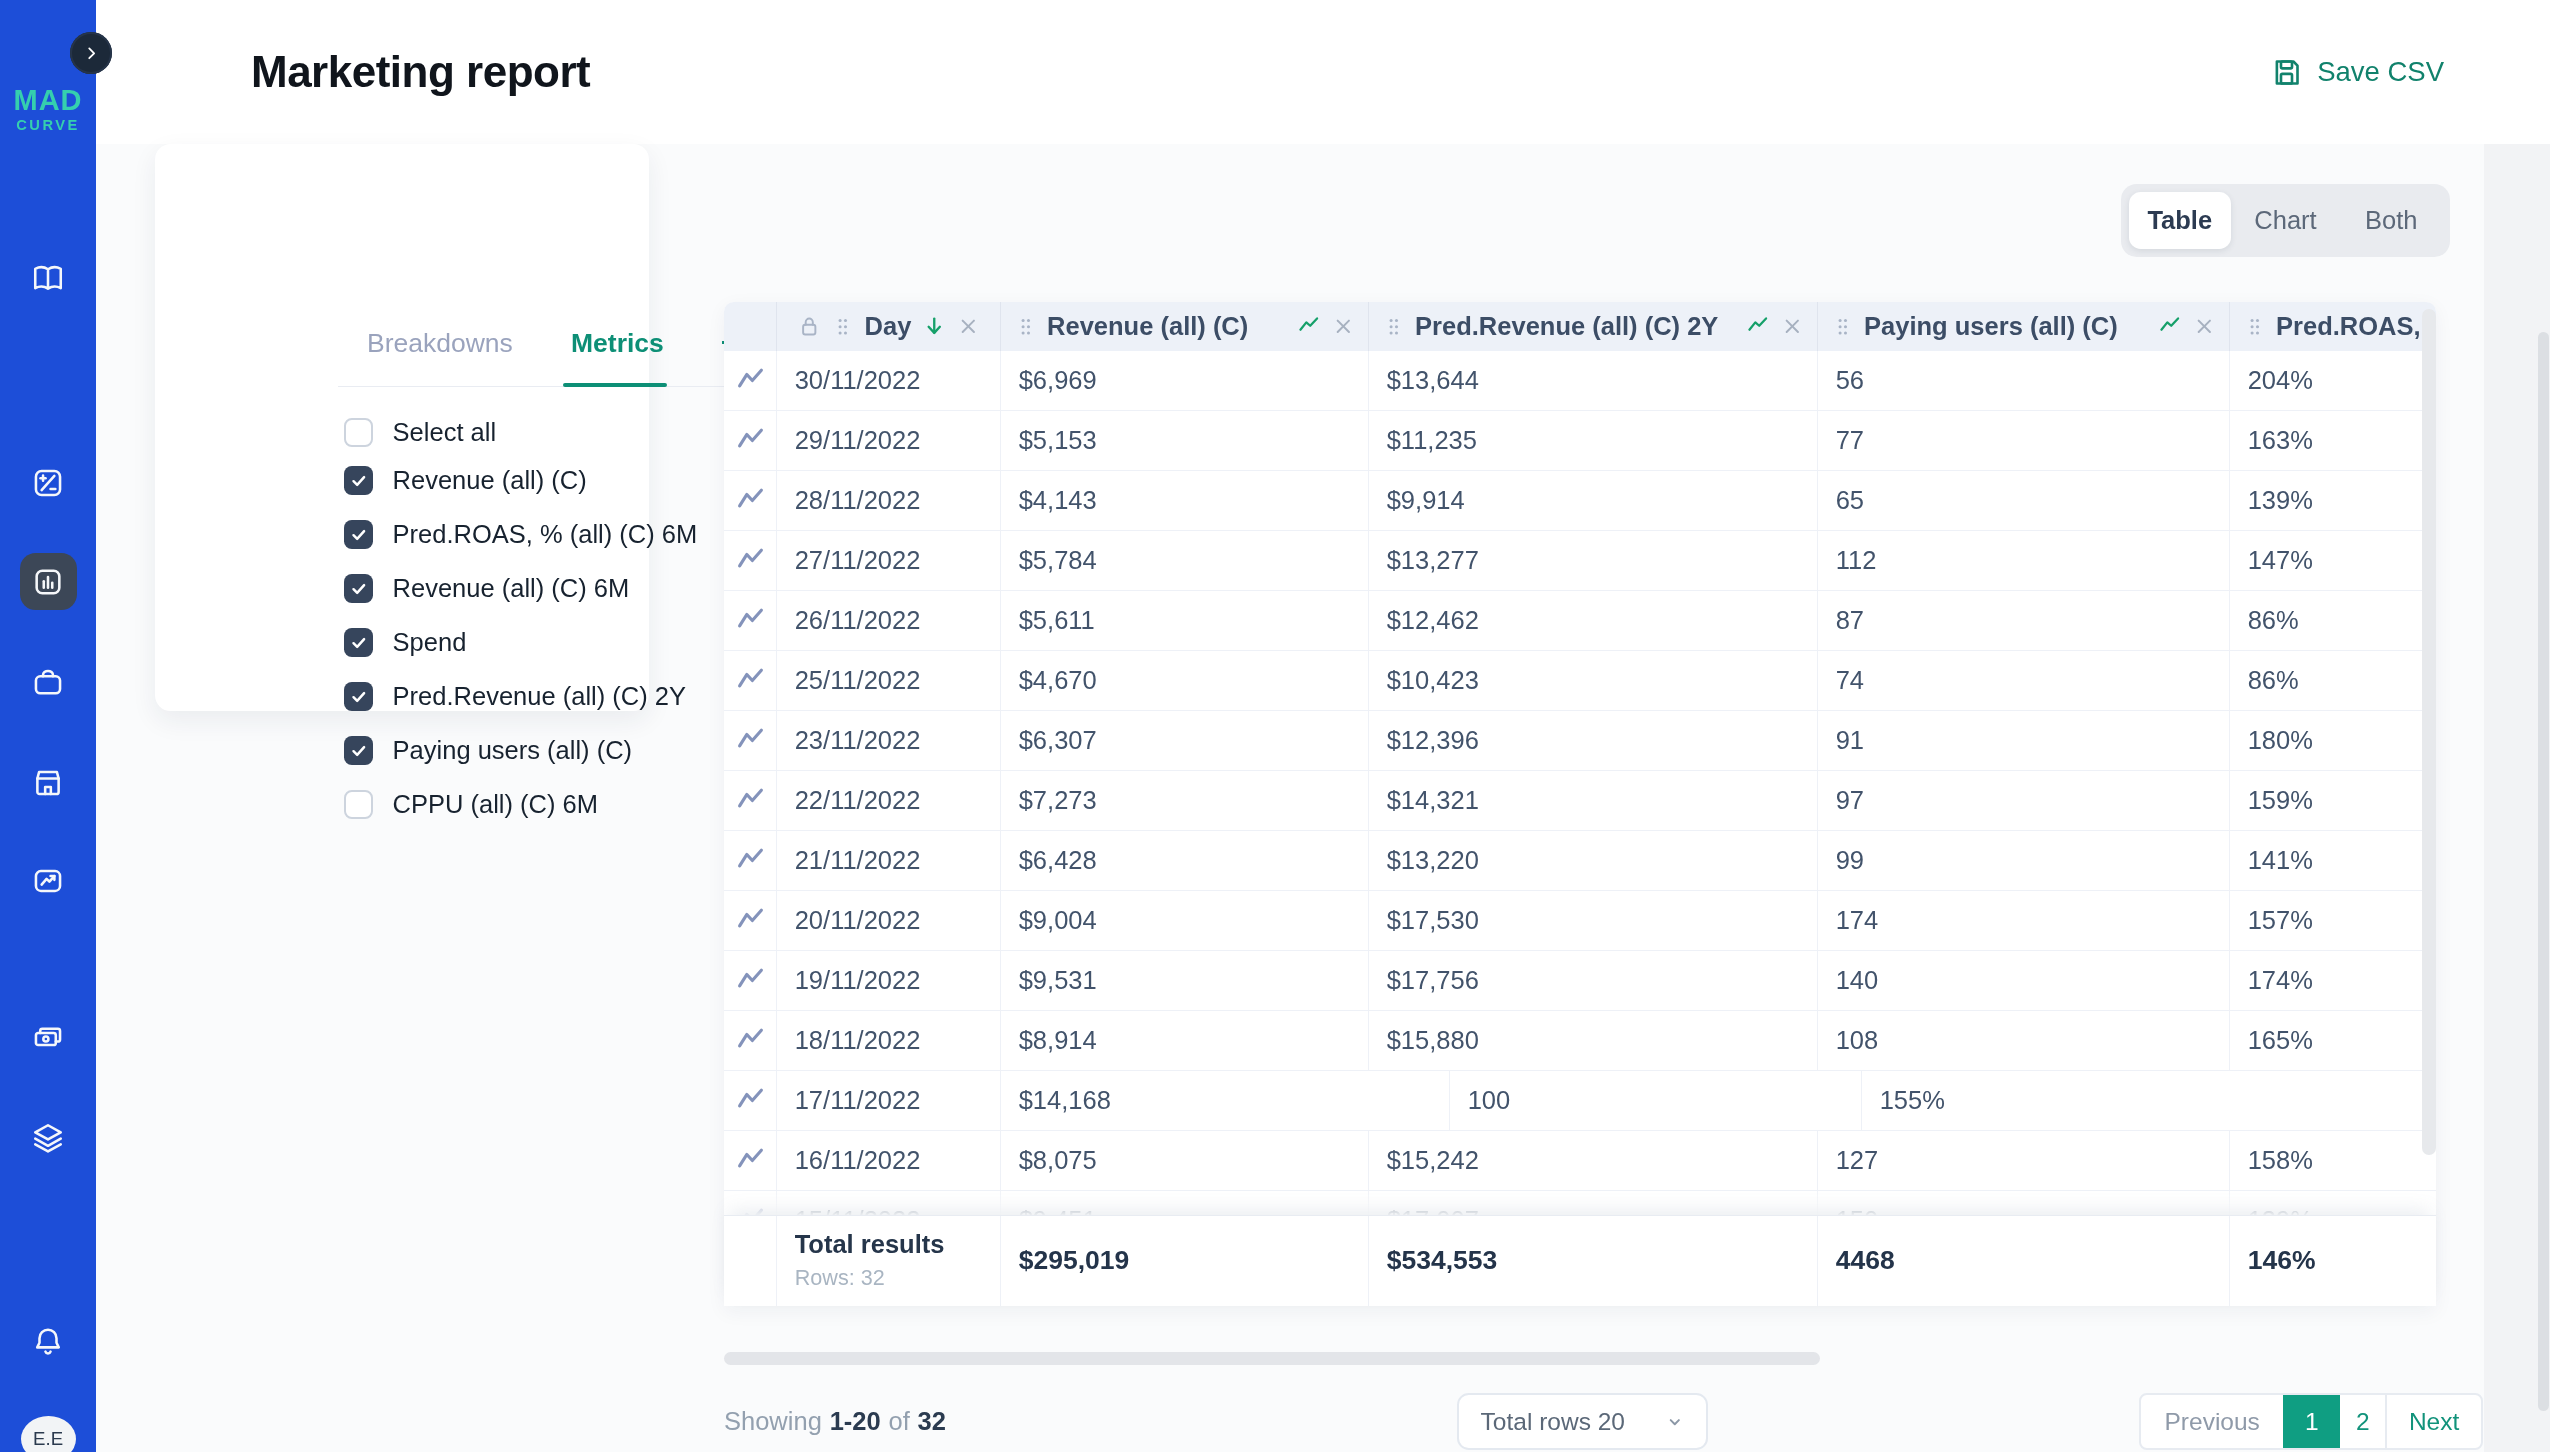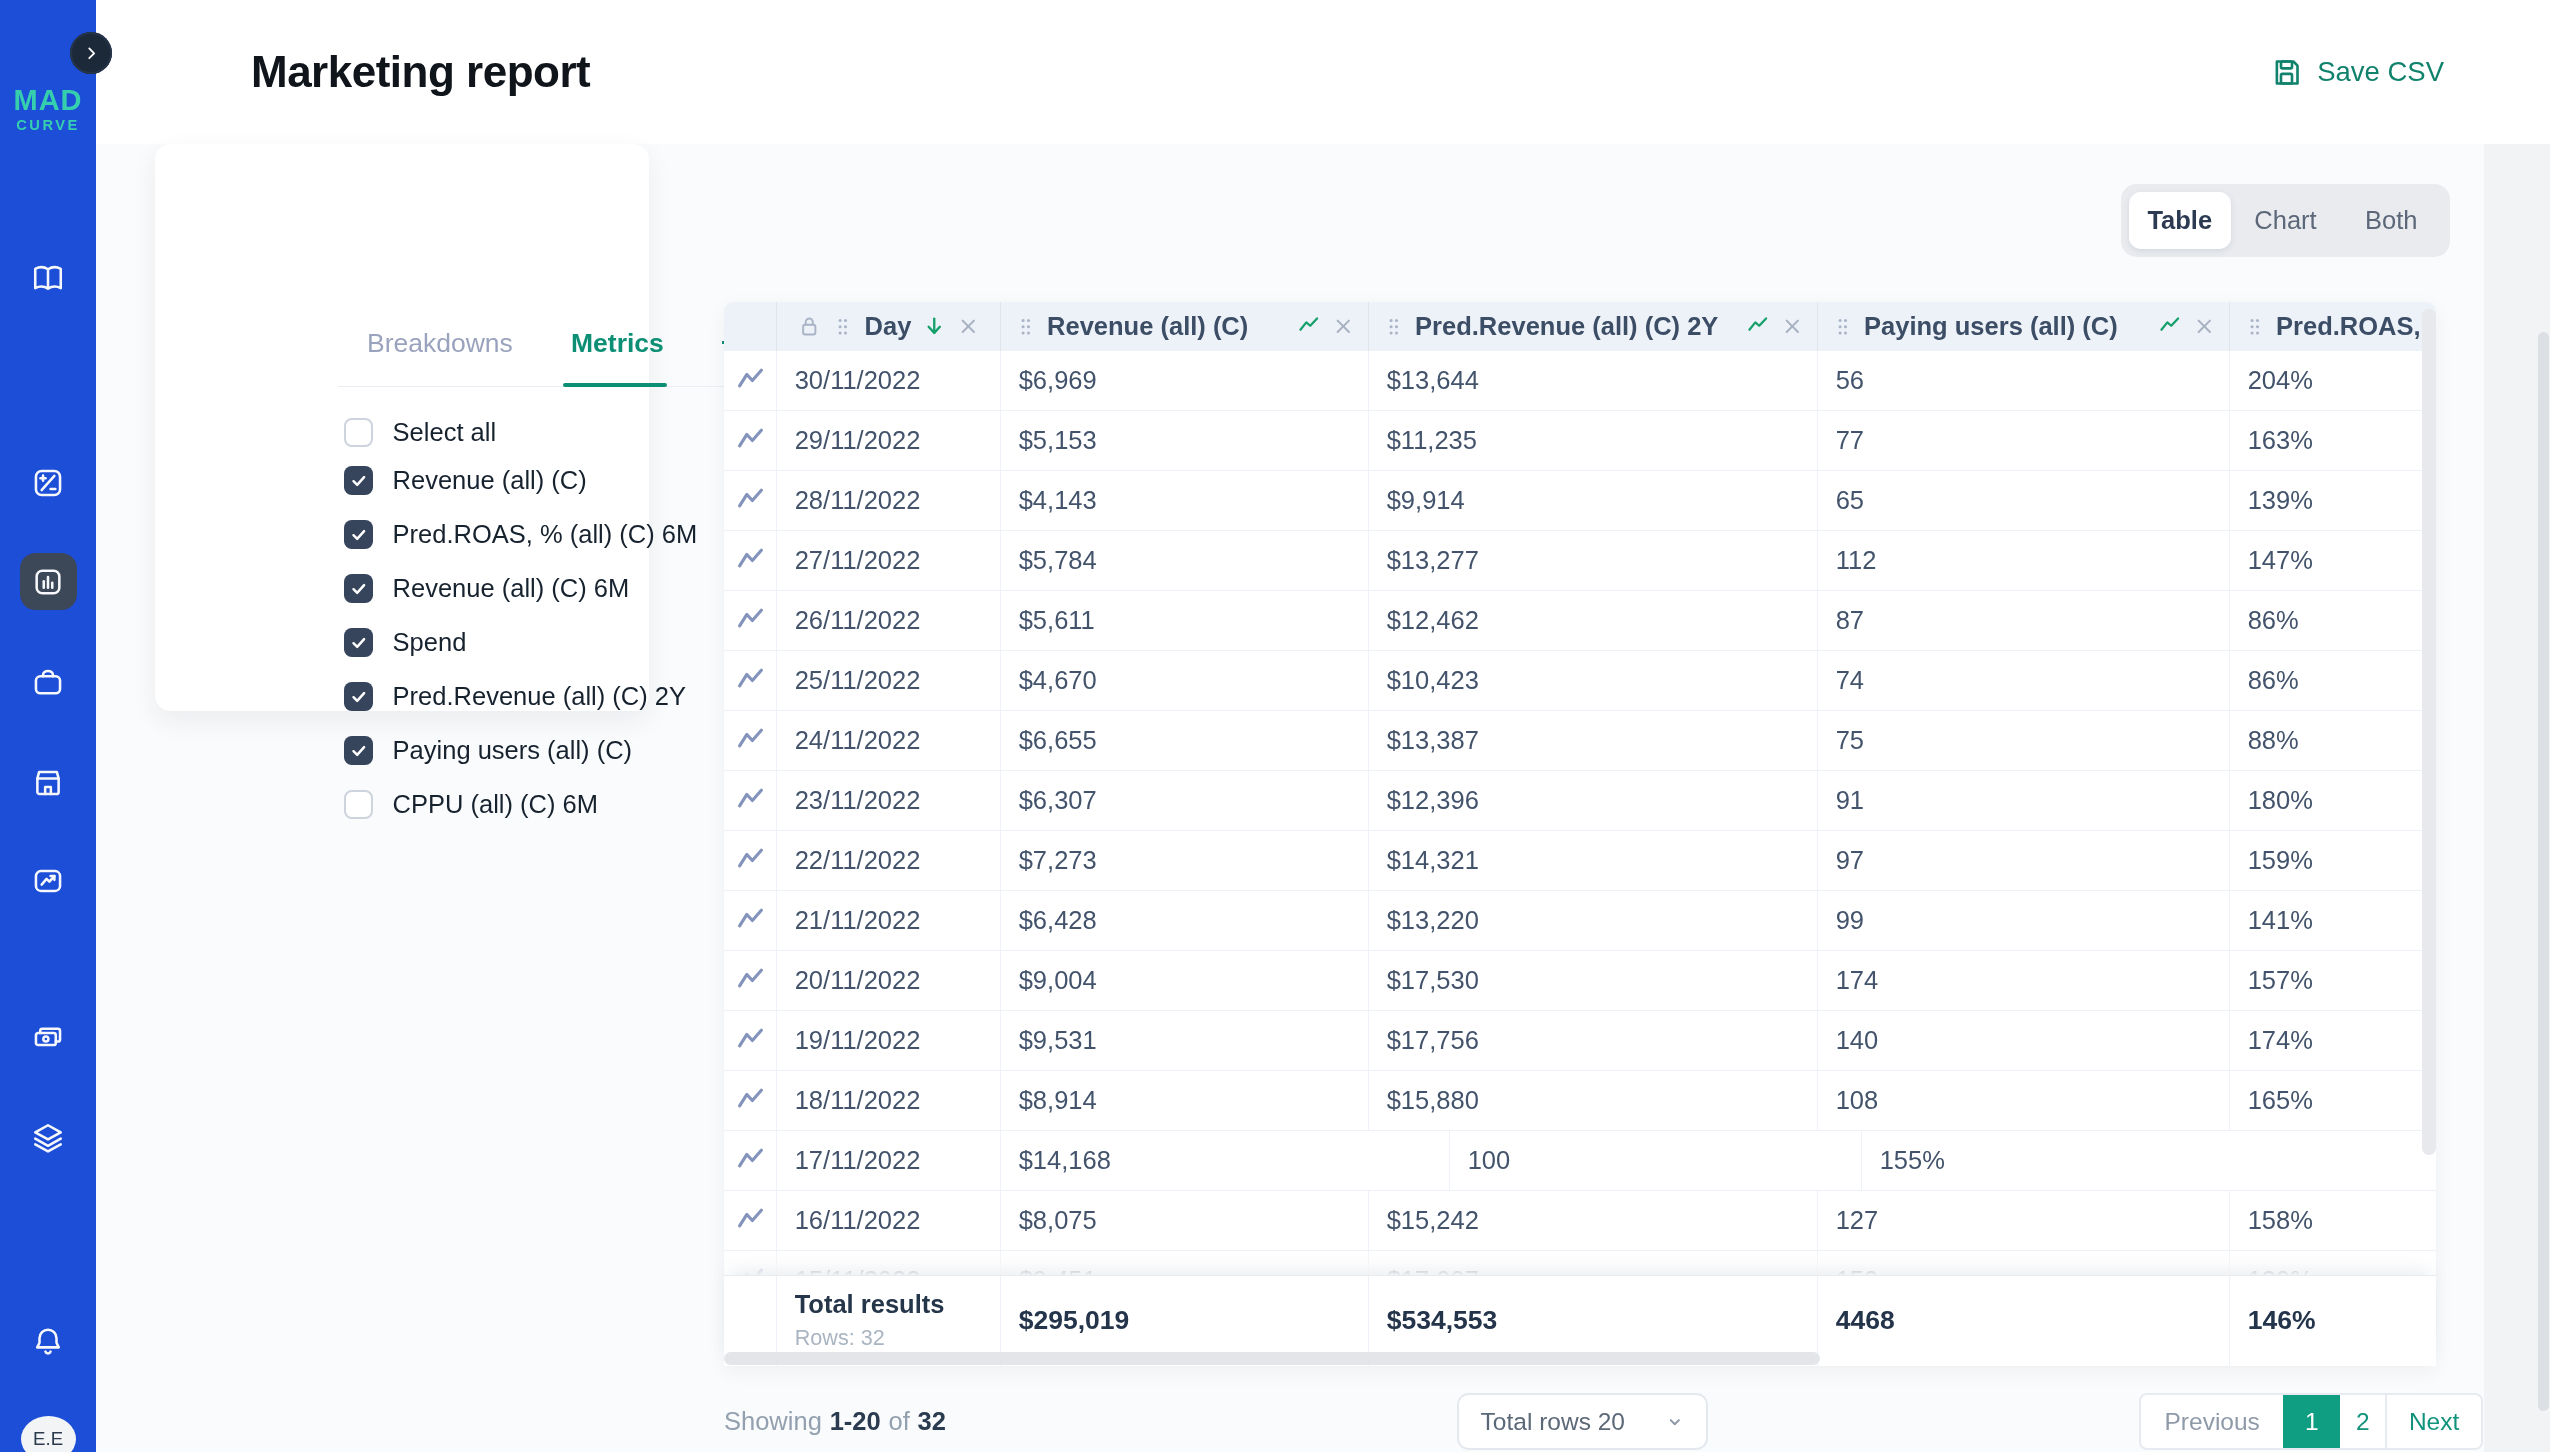--- a/index.html
+++ b/index.html
@@ -450,32 +450,20 @@
         <div class="td" style="width:449px">$10,423</div>
         <div class="td" style="width:412px">74</div>
         <div class="td" style="width:206px">86%</div>
       </div>
       <div class="tr">
         <div class="td c0" style="width:53px">
           <svg viewBox="0 0 24 24" style="width:29px;height:29px;stroke:#8493bb;stroke-width:2.6;fill:none;stroke-linecap:round;stroke-linejoin:round;flex:0 0 auto;">
             <polyline points="3 16.5 9 7 13.5 12 21 3.5"></polyline>
           </svg>
         </div>
-        <div class="td" style="width:224px">24/11/2022</div>
-        <div class="td" style="width:368px">$6,655</div>
-        <div class="td" style="width:449px">$13,387</div>
-        <div class="td" style="width:412px">75</div>
-        <div class="td" style="width:206px">88%</div>
-      </div>
-      <div class="tr">
-        <div class="td c0" style="width:53px">
-          <svg viewBox="0 0 24 24" style="width:29px;height:29px;stroke:#8493bb;stroke-width:2.6;fill:none;stroke-linecap:round;stroke-linejoin:round;flex:0 0 auto;">
-            <polyline points="3 16.5 9 7 13.5 12 21 3.5"></polyline>
-          </svg>
-        </div>
         <div class="td" style="width:224px">23/11/2022</div>
         <div class="td" style="width:368px">$6,307</div>
         <div class="td" style="width:449px">$12,396</div>
         <div class="td" style="width:412px">91</div>
         <div class="td" style="width:206px">180%</div>
       </div>
       <div class="tr">
         <div class="td c0" style="width:53px">
           <svg viewBox="0 0 24 24" style="width:29px;height:29px;stroke:#8493bb;stroke-width:2.6;fill:none;stroke-linecap:round;stroke-linejoin:round;flex:0 0 auto;">
             <polyline points="3 16.5 9 7 13.5 12 21 3.5"></polyline>

